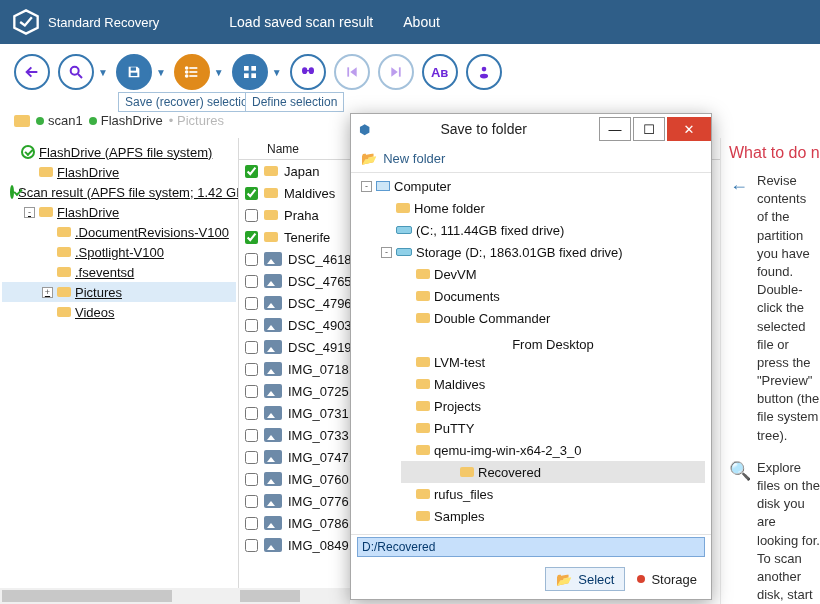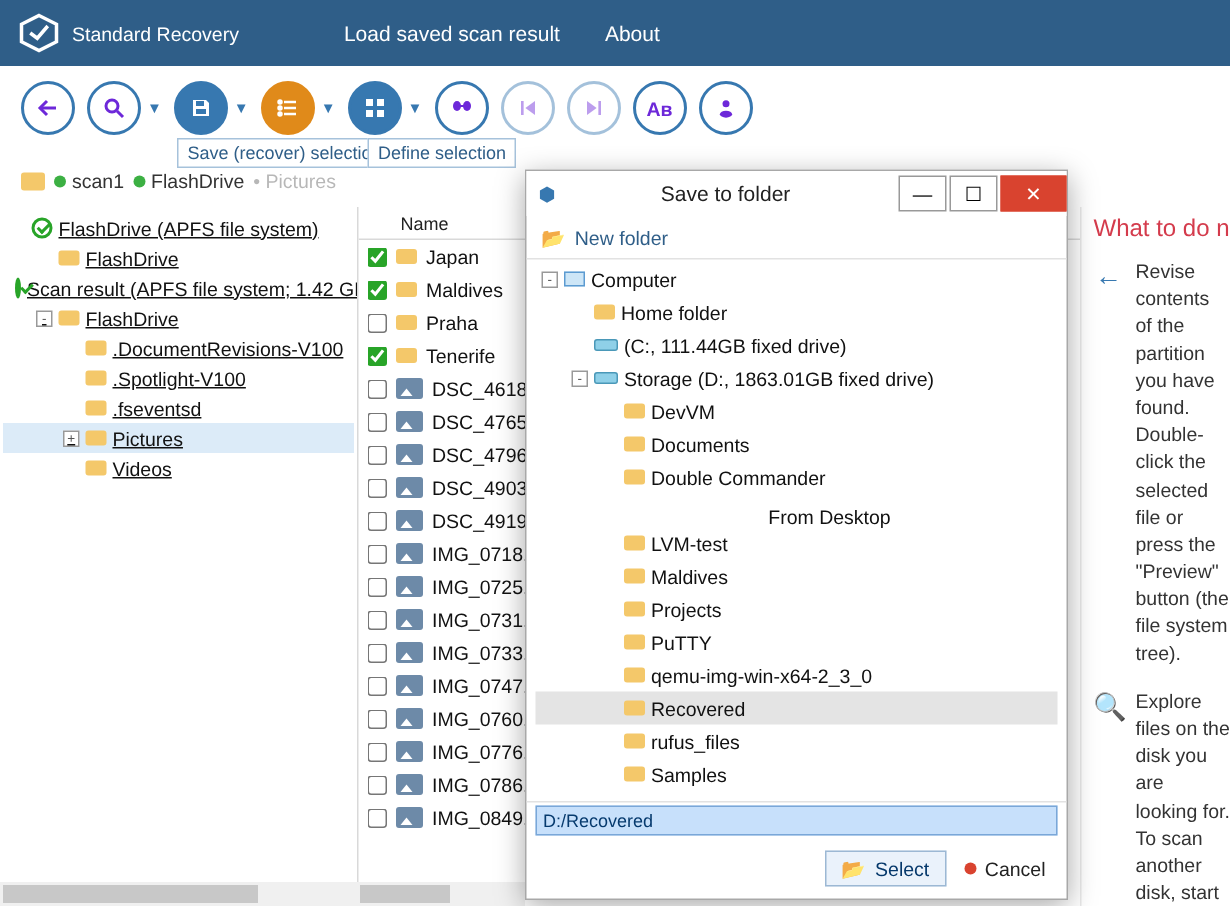--- a/index.html
+++ b/index.html
@@ -424,21 +424,21 @@
       <div class="drow" style="padding-left: 44px;">
         <span class="sp"></span>
         <span class="ficon"></span>
         <span>PuTTY</span>
       </div>
       <div class="drow" style="padding-left: 44px;">
         <span class="sp"></span>
         <span class="ficon"></span>
         <span>qemu-img-win-x64-2_3_0</span>
       </div>
-      <div class="drow sel" style="padding-left: 44px;">
+      <div class="drow sel" style="padding-left: 44px; margin-left: 44px;">
         <span class="sp"></span>
         <span class="ficon"></span>
         <span>Recovered</span>
       </div>
       <div class="drow" style="padding-left: 44px;">
         <span class="sp"></span>
         <span class="ficon"></span>
         <span>rufus_files</span>
       </div>
       <div class="drow" style="padding-left: 44px;">
@@ -450,16 +450,16 @@
   <div class="dlg-path">
     <input type="text" value="D:/Recovered" style="">
   </div>
   <div class="dlg-foot">
     <div class="dbtn">
         <span>📂</span>
         <span>Select</span>
       </div>
     <div class="cancel">
         <span class="rd"></span>
-        <span>Cancel</span>
+        <span>Storage</span>
       </div>
   </div>
 </div>
 
 </body></html>

